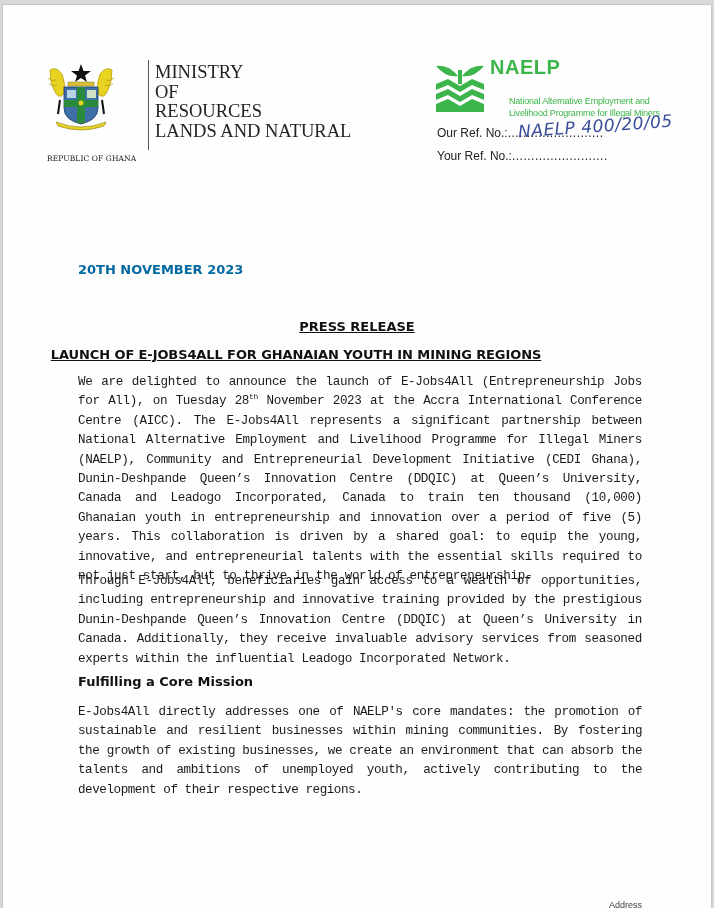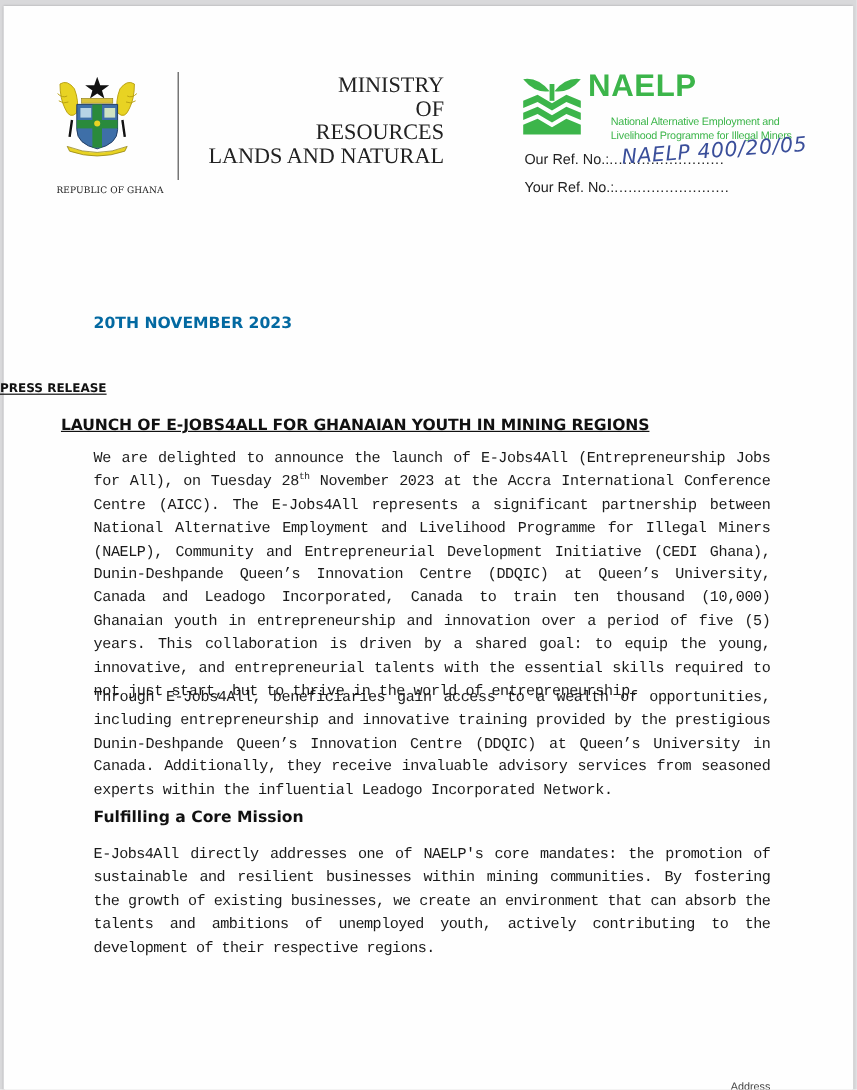--- a/index.html
+++ b/index.html
@@ -22,29 +22,29 @@
       position: absolute; left: 47px; top: 139px;
       font-family: "DejaVu Serif", serif; font-size: 7.5px; color: #222;
       letter-spacing: 0.1px; white-space: nowrap; margin-top: 15px;
     }
     .header-divider {
       position: absolute; left: 148px; top: 60px; width: 1px; height: 90px; background: #555;
     }
     .ministry {
       position: absolute; left: 155px; top: 63px; width: 215px;
       font-family: "Liberation Serif", serif; font-size: 18.5px; color: #222;
-      text-align: right; line-height: 19.5px;
+      text-align: left; line-height: 19.5px;
     }
     .ministry div { white-space: nowrap; }
 
     
     .naelp-logo { position: absolute; left: 434px; top: 62px; width: 52px; height: 52px; }
     .naelp-name {
       position: absolute; left: 490px; top: 56px;
-      font-family: "Liberation Sans", sans-serif; font-weight: bold; font-size: 26px; color: #3cb54a;
+      font-family: "Liberation Sans", sans-serif; font-weight: bold; font-size: 20px; color: #3cb54a;
       letter-spacing: 0.5px;
     }
     .naelp-sub {
       position: absolute; left: 491px; top: 95px;
       font-family: "Liberation Sans", sans-serif; font-size: 9px; color: #3cb54a; line-height: 12px;
       letter-spacing: -0.2px; white-space: nowrap; margin-left: 18px;
     }
     .ref {
       position: absolute; left: 437px;
       font-family: "Liberation Sans", sans-serif; font-size: 12px; color: #222; white-space: nowrap;
@@ -57,22 +57,22 @@
       font-family: "DejaVu Sans", sans-serif; font-style: italic; font-size: 17px; color: #3a4e9a;
       transform: rotate(-4deg); white-space: nowrap; letter-spacing: 0.5px;
     }
 
     
     .date {
       position: absolute; left: 78px; top: 262px;
       font-family: "DejaVu Sans", sans-serif; font-weight: bold; font-size: 13px; color: #0369a1;
     }
     .pr-title {
-      position: absolute; left: 0; width: 714px; top: 319px; text-align: left;
-      font-family: "DejaVu Sans", sans-serif; font-weight: bold; font-size: 10px; color: #111;
+      position: absolute; left: 0; width: 714px; top: 319px; text-align: center;
+      font-family: "DejaVu Sans", sans-serif; font-weight: bold; font-size: 13px; color: #111;
       text-decoration: underline;
     }
     .pr-subtitle {
       position: absolute; left: 0; width: 576px; top: 347px; text-align: center;
       font-family: "DejaVu Sans", sans-serif; font-weight: bold; font-size: 13px; color: #111;
       text-decoration: underline; padding-left: 16px; box-sizing: border-box; letter-spacing: -0.1px;
     }
     .para {
       position: absolute; left: 78px; width: 564px;
       font-family: Liberation Mono, monospace; font-size: 12.6px; color: #1a1a1a;

